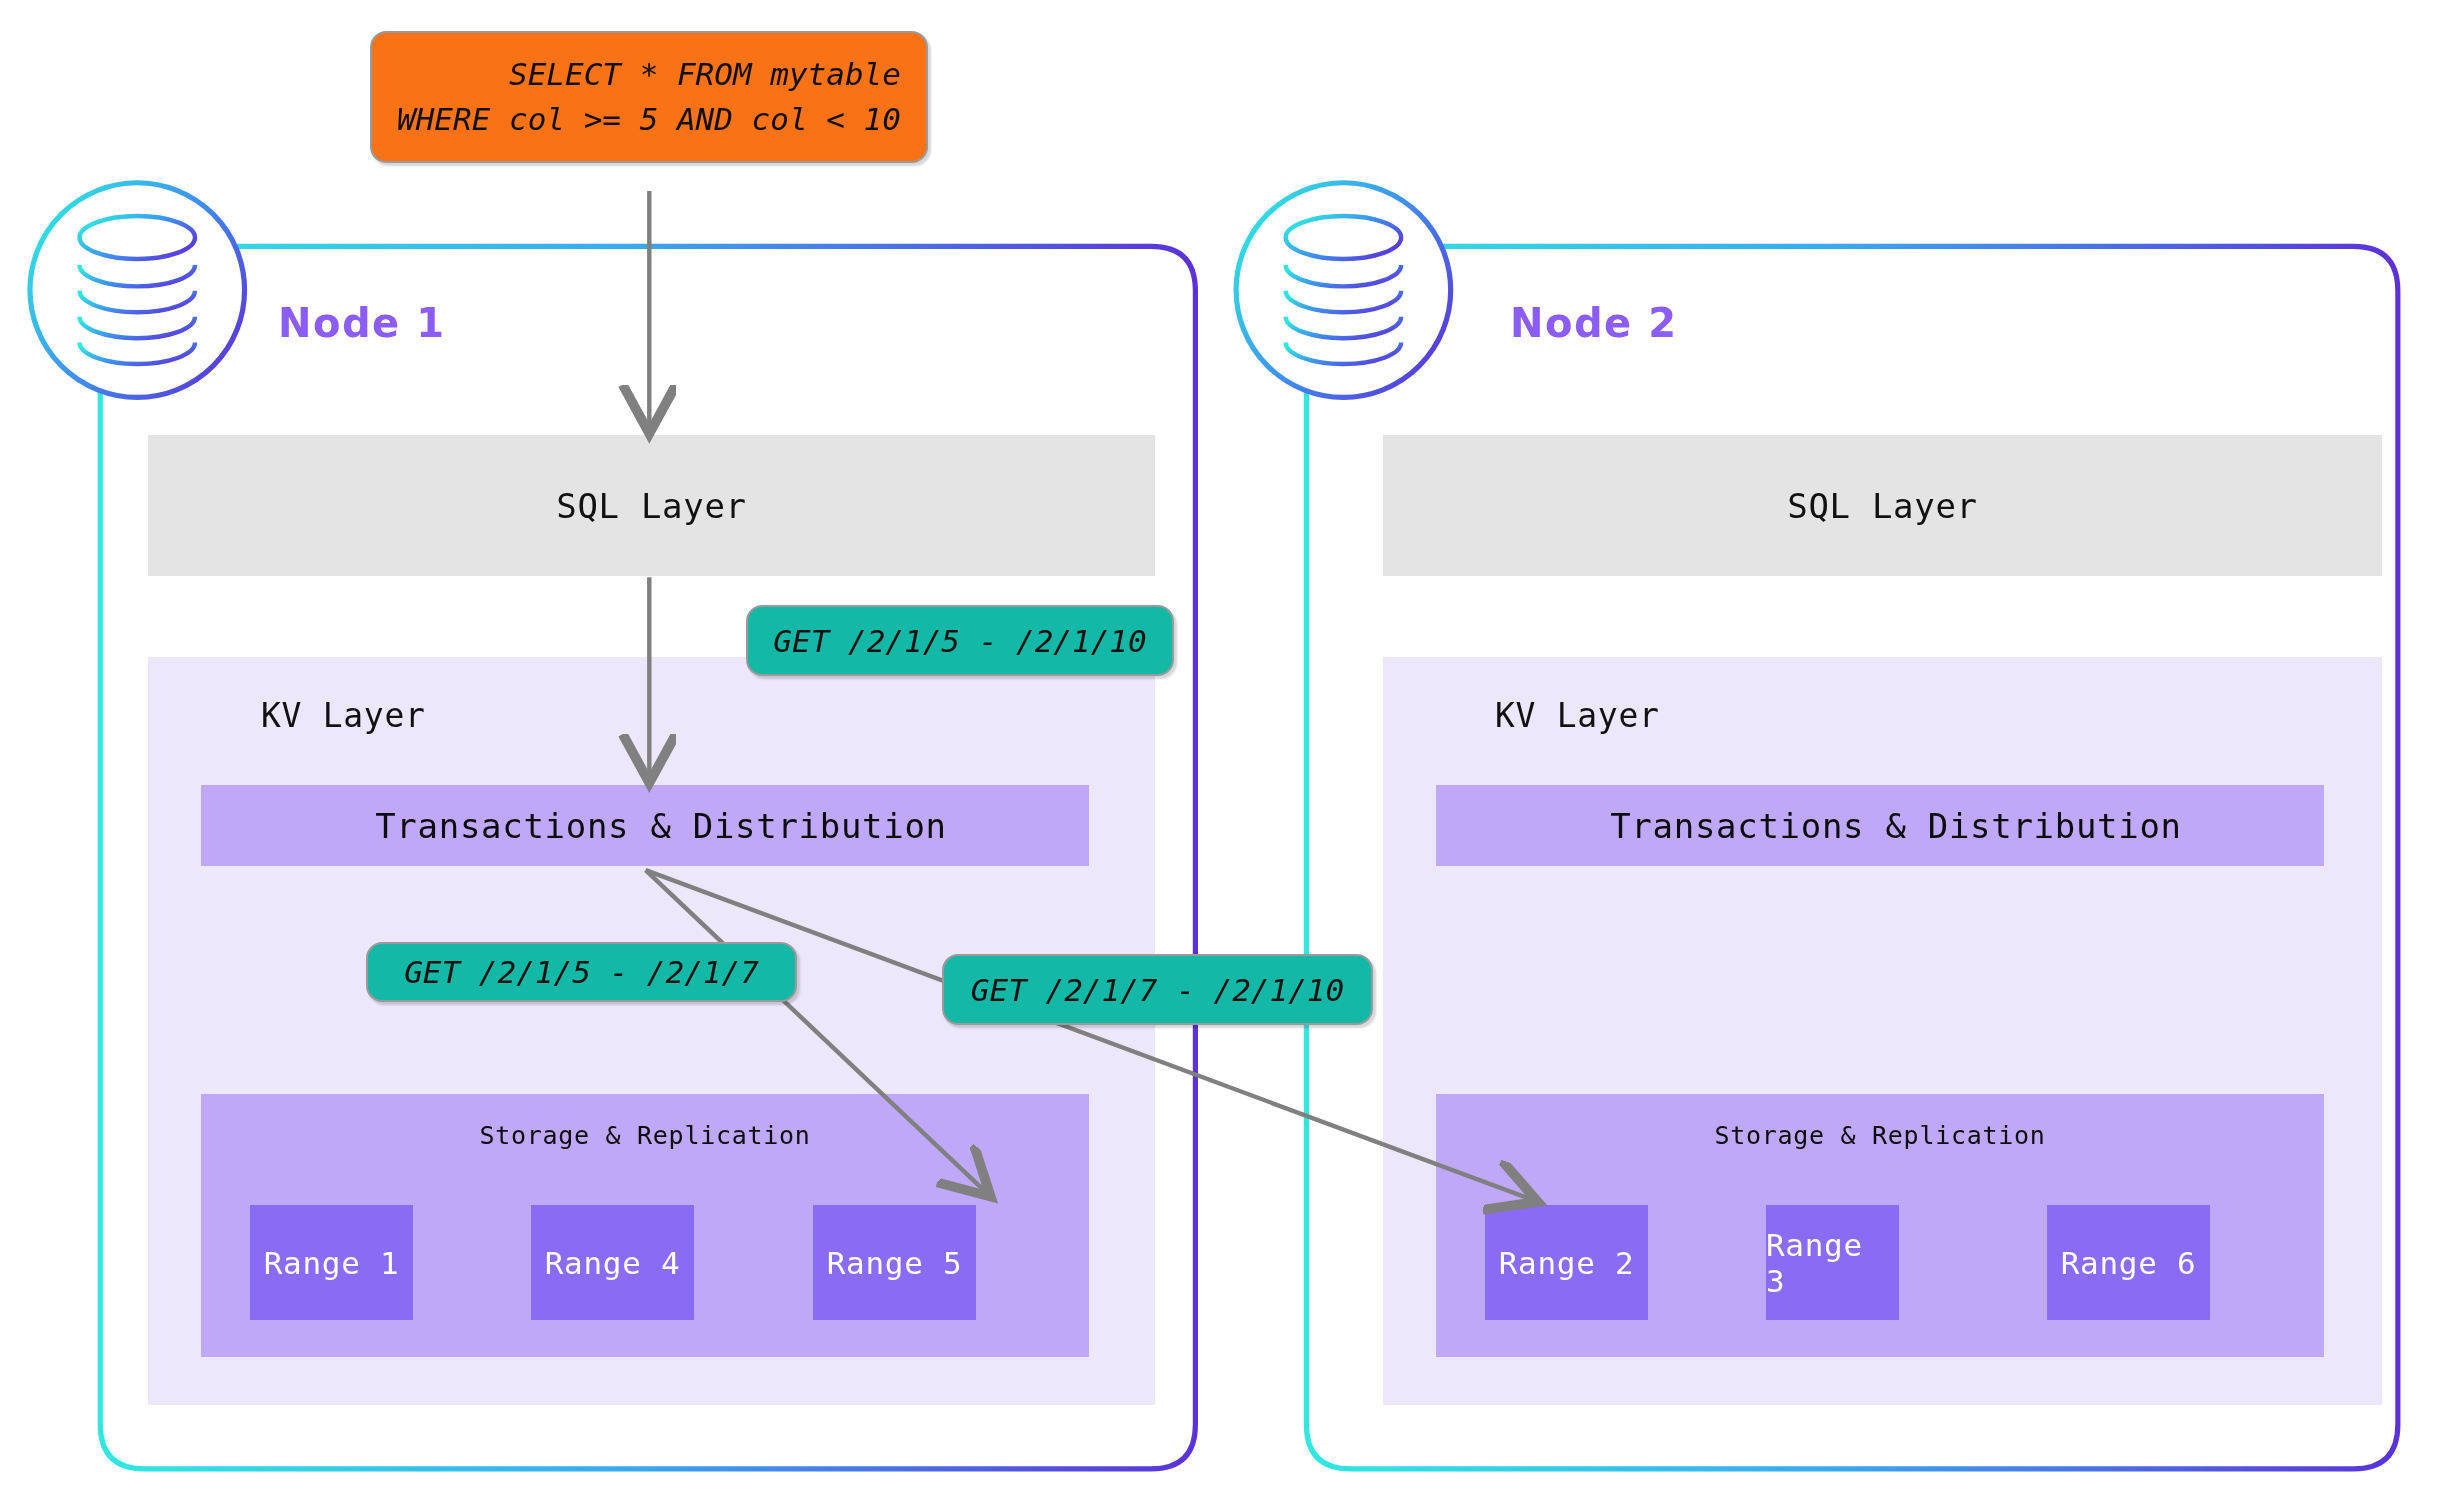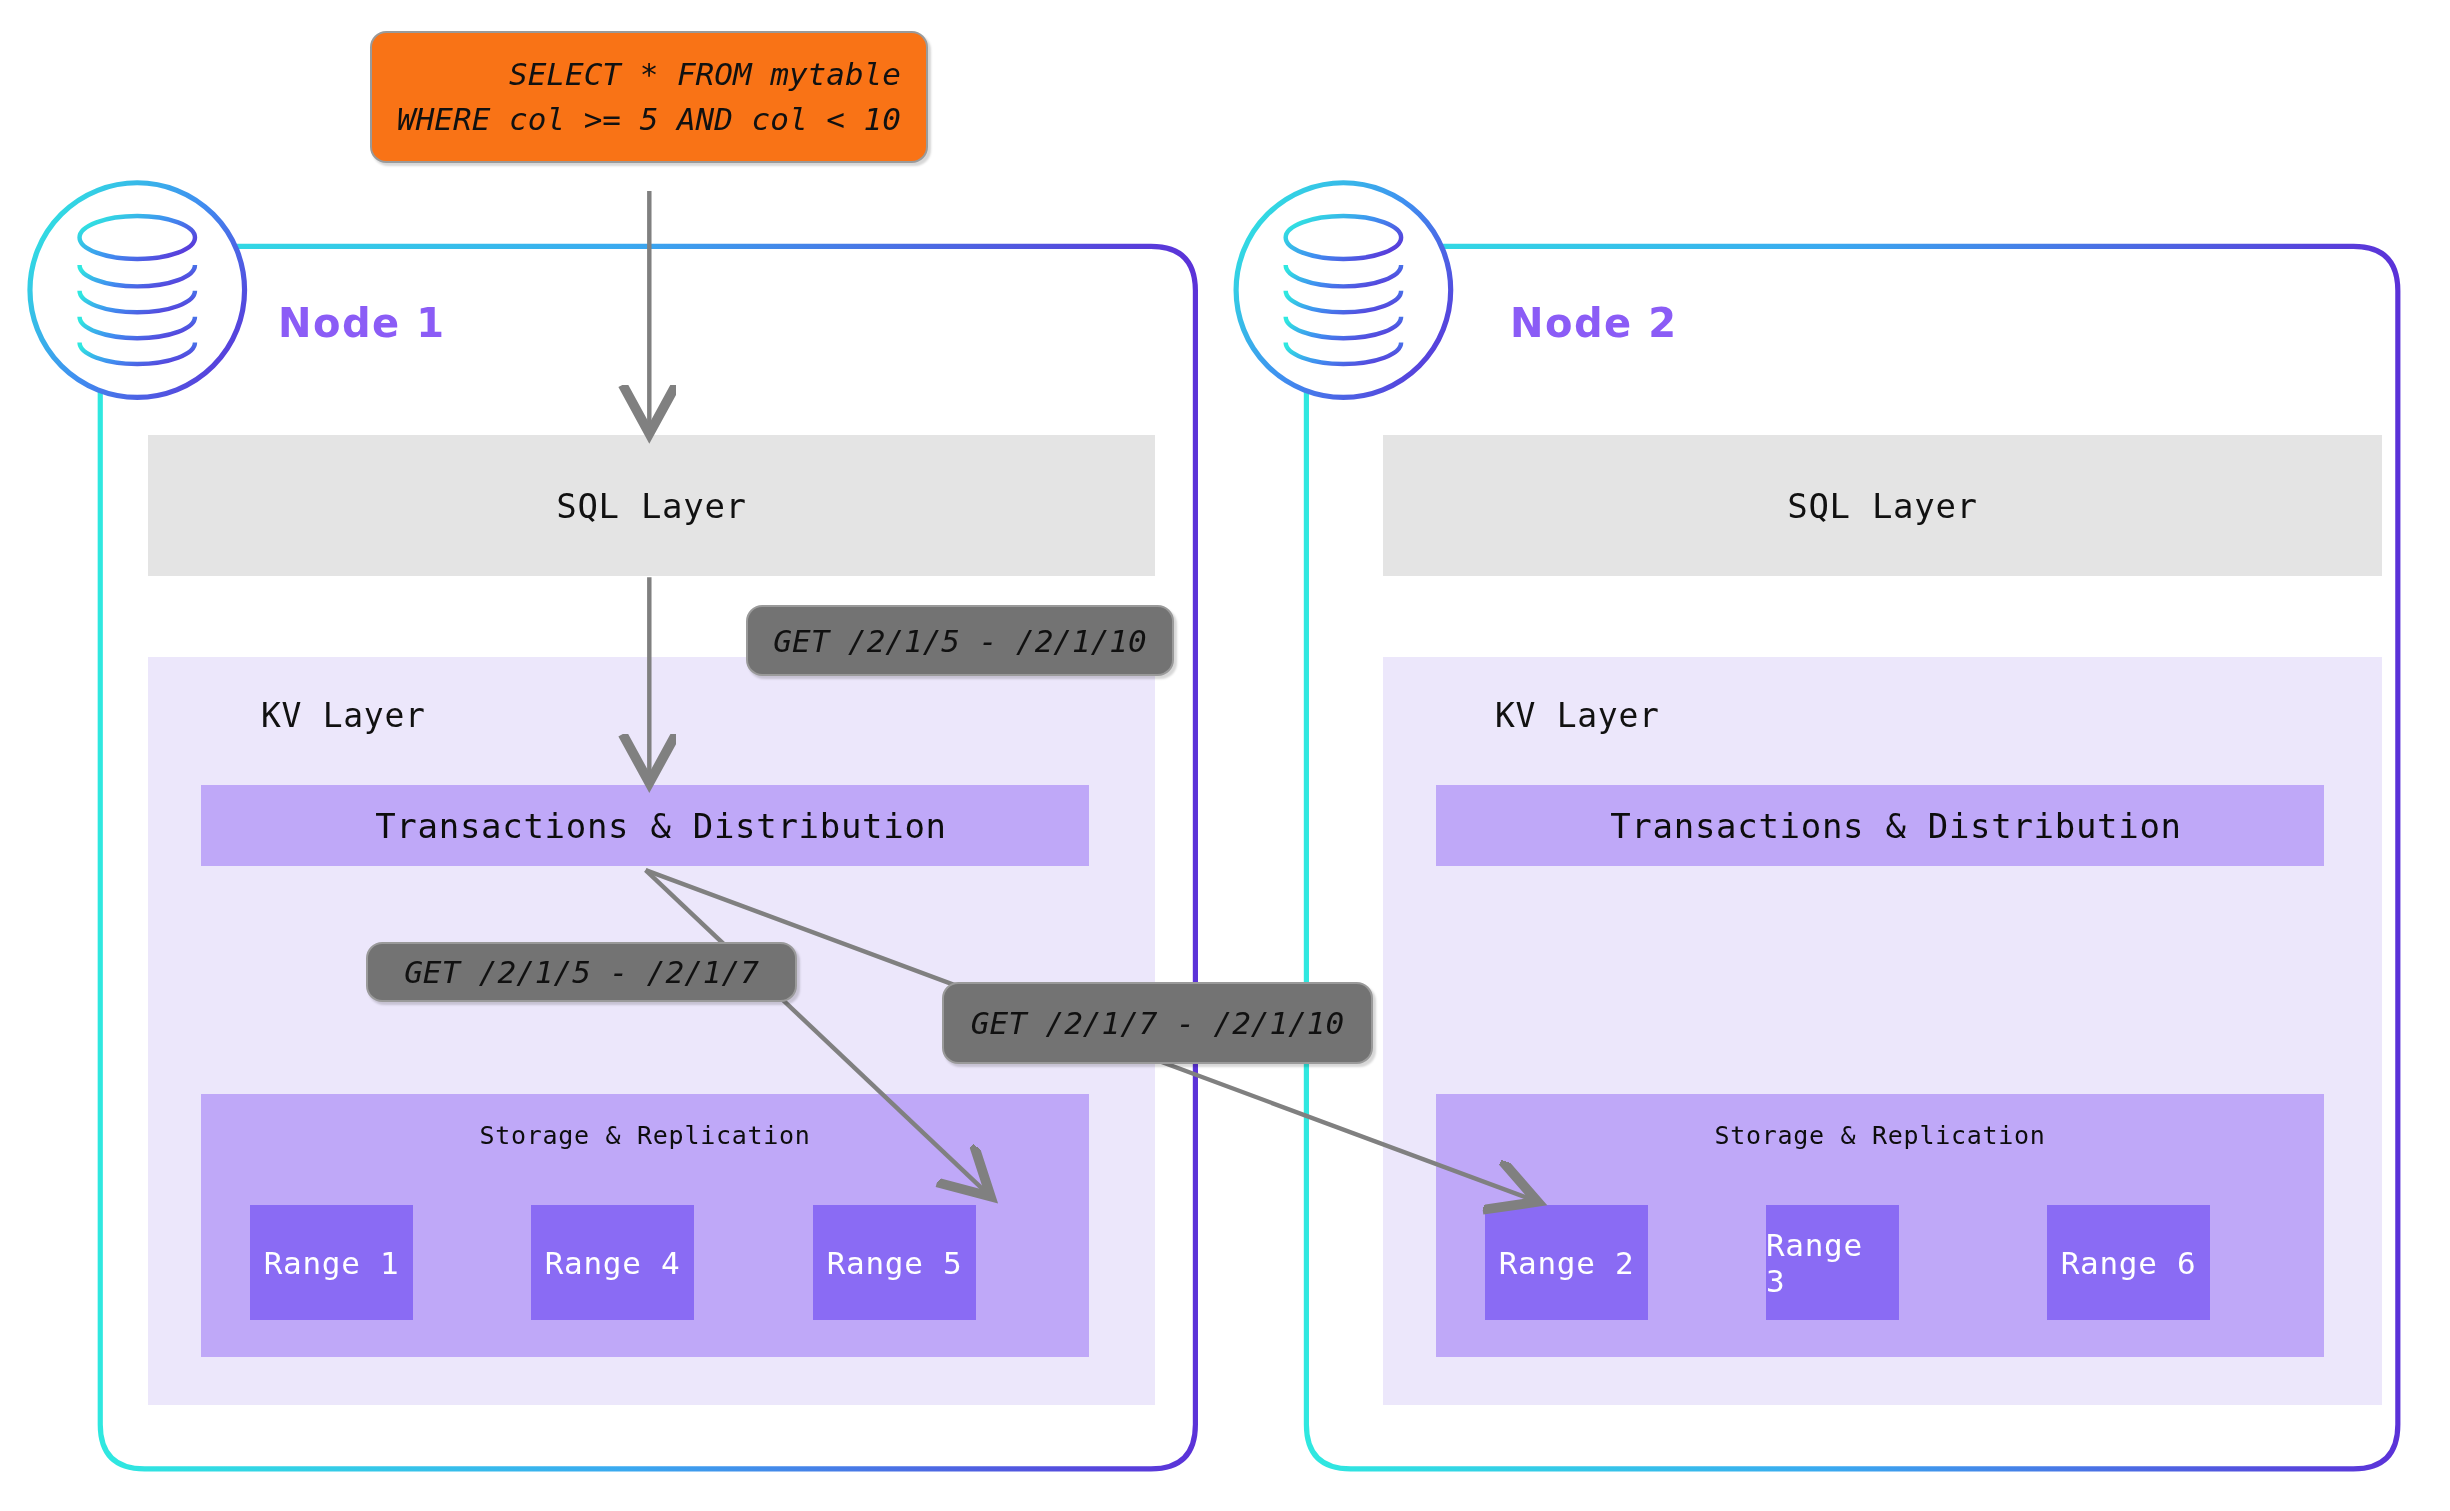--- a/index.html
+++ b/index.html
@@ -86,21 +86,21 @@
     background: #8a6bf4;
     display: flex; align-items: center; justify-content: center;
     font-size: 31px; color: #ffffff;
     letter-spacing: 0.7px;
     z-index: 12;
   }
 
   
   .pill {
     position: absolute;
-    background: #737373;
+    background: #14b8a6;
     border: 2.2px solid #9a9a9a;
     border-radius: 16.3px;
     display: flex; align-items: center; justify-content: center;
     font-style: italic;
     font-size: 31px;
     color: #111111;
     white-space: pre;
     box-shadow: 2.2px 3px 2.2px rgba(0,0,0,0.16);
     z-index: 40;
     letter-spacing: 0px;
@@ -223,16 +223,16 @@
     <line x1="872" y1="1176" x2="2072" y2="1622" stroke="#808080" stroke-width="6" marker-end="url(#ah)"></line>
   </svg>
 
   <div class="query-box" style="left:370px; top:31px;"><span>SELECT * FROM mytable</span>
 <span>WHERE col &gt;= 5 AND col &lt; 10</span></div>
 
   <div class="pill" style="left:746px; top:605px; width:428px; height:71px;">GET /2/1/5 - /2/1/10</div>
 
   <div class="pill" style="left:366px; top:942px; width:431px; height:60px;">GET /2/1/5 - /2/1/7</div>
 
-  <div class="pill" style="left:942px; top:982px; width:431px; height:82px;">GET /2/1/7 - /2/1/10</div>
+  <div class="pill" style="left:942px; top:954px; width:431px; height:71px;">GET /2/1/7 - /2/1/10</div>
 
 </div>
 
 
 </body></html>

